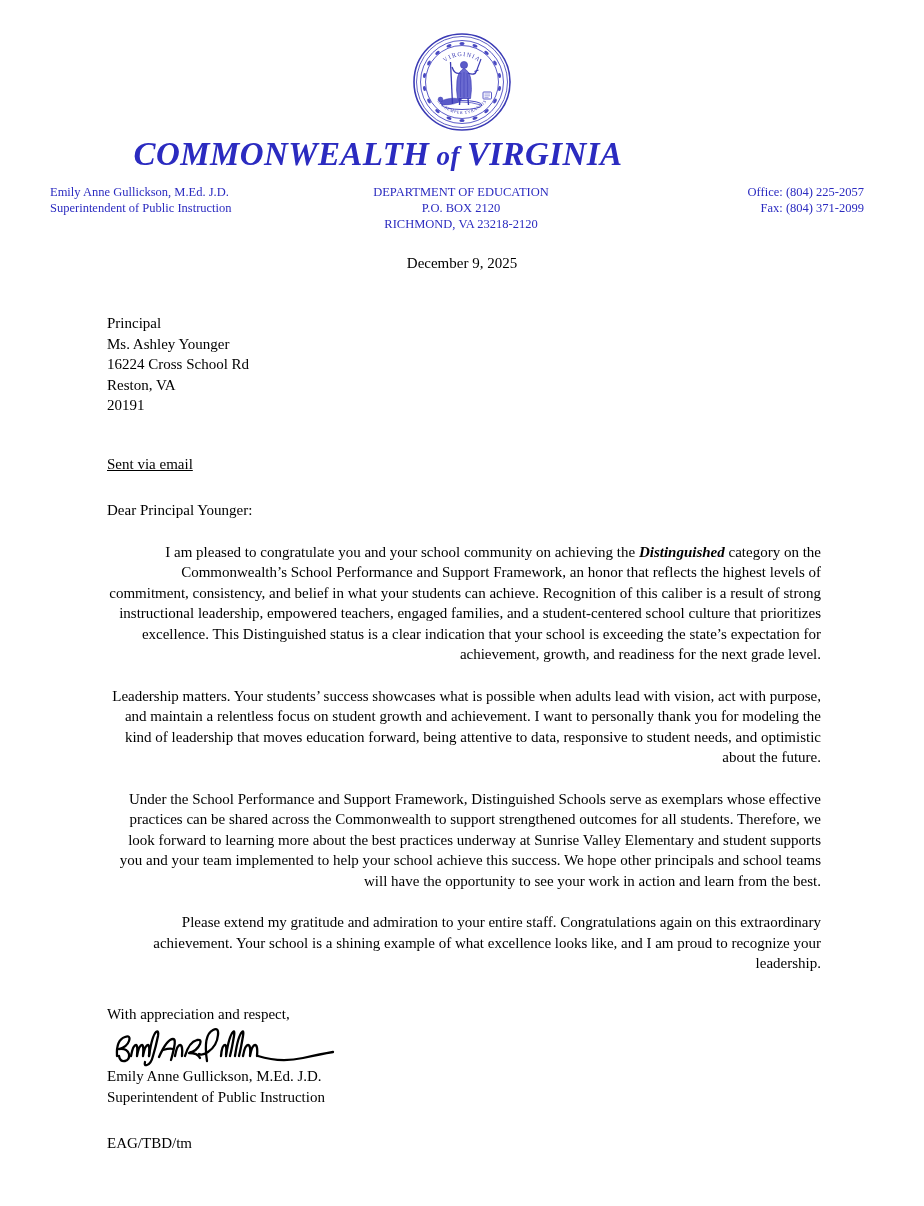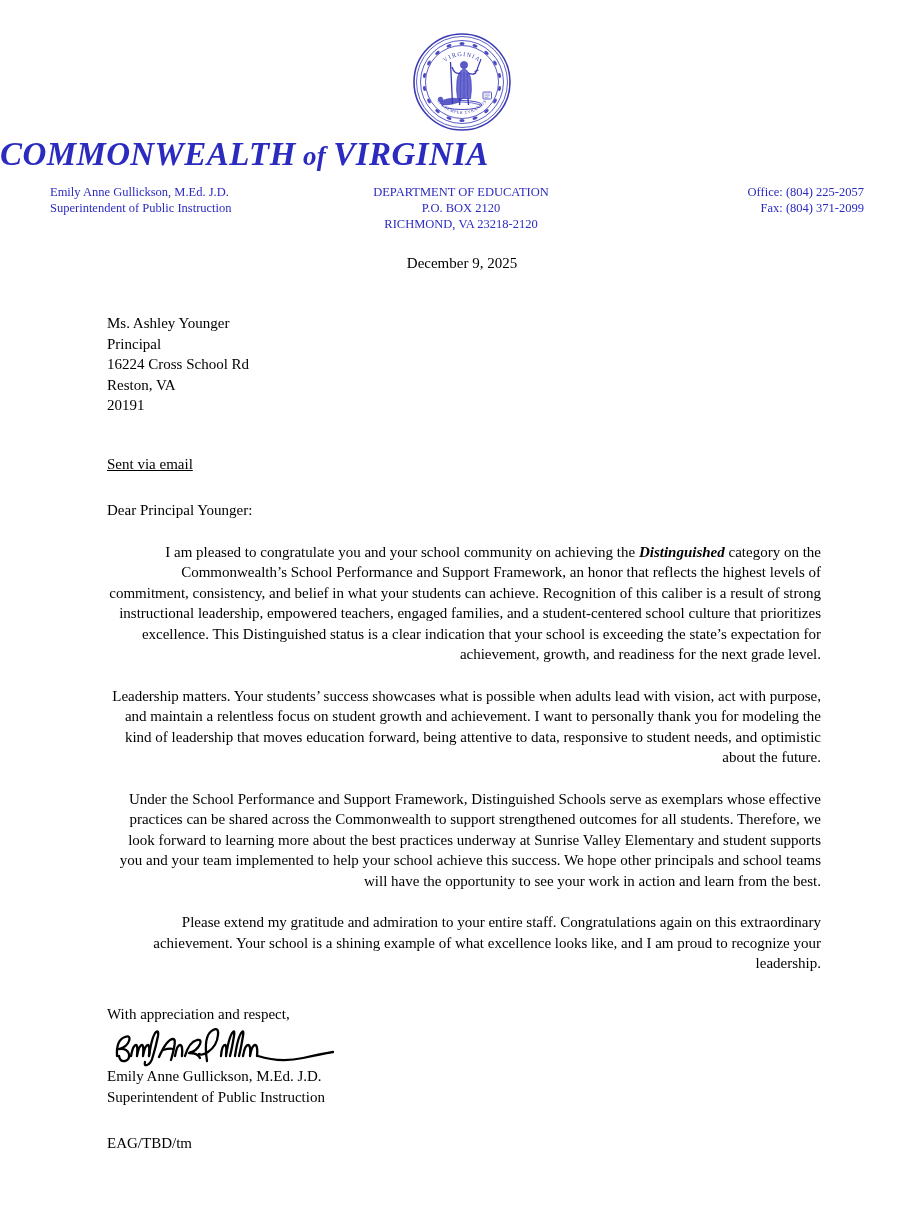--- a/index.html
+++ b/index.html
@@ -35,21 +35,21 @@
     display: inline-block;
     width: 100px;
     height: 100px;
   }
 
   .org-title {
     position: absolute;
     top: 136px;
     left: 0;
     width: 756px;
-    text-align: left;
+    text-align: center;
     color: #2b2bc0;
     font-family: "Liberation Serif", "DejaVu Serif", serif;
     font-style: italic;
     font-weight: bold;
     font-size: 33px;
     letter-spacing: 0.4px;
     white-space: nowrap;
   }
   .org-title .small {
     font-size: 27px;
@@ -257,22 +257,22 @@
       <span class="lh-line">Office: (804) 225-2057</span>
       <span class="lh-line">Fax: (804) 371-2099</span>
     </div>
   </div>
 
   <div class="date">December 9, 2025</div>
 
   <div class="letter-body">
 
     <div>
+      <span class="addr-line">Principal</span>
       <span class="addr-line">Ms. Ashley Younger</span>
-      <span class="addr-line">Principal</span>
       <span class="addr-line">16224 Cross School Rd</span>
       <span class="addr-line">Reston, VA</span>
       <span class="addr-line">20191</span>
     </div>
 
     <div><span class="sent-via">Sent via email</span></div>
 
     <div class="salutation">Dear Principal Younger:</div>
 
     <p class="para"><span>I am pleased to congratulate you and your school community on achieving the </span><span class="bold-italic">Distinguished</span><span> category on the Commonwealth’s School Performance and Support Framework, an honor that reflects the highest levels of commitment, consistency, and belief in what your students can achieve. Recognition of this caliber is a result of strong instructional leadership, empowered teachers, engaged families, and a student-centered school culture that prioritizes excellence. This Distinguished status is a clear indication that your school is exceeding the state’s expectation for achievement, growth, and readiness for the next grade level.</span></p>

